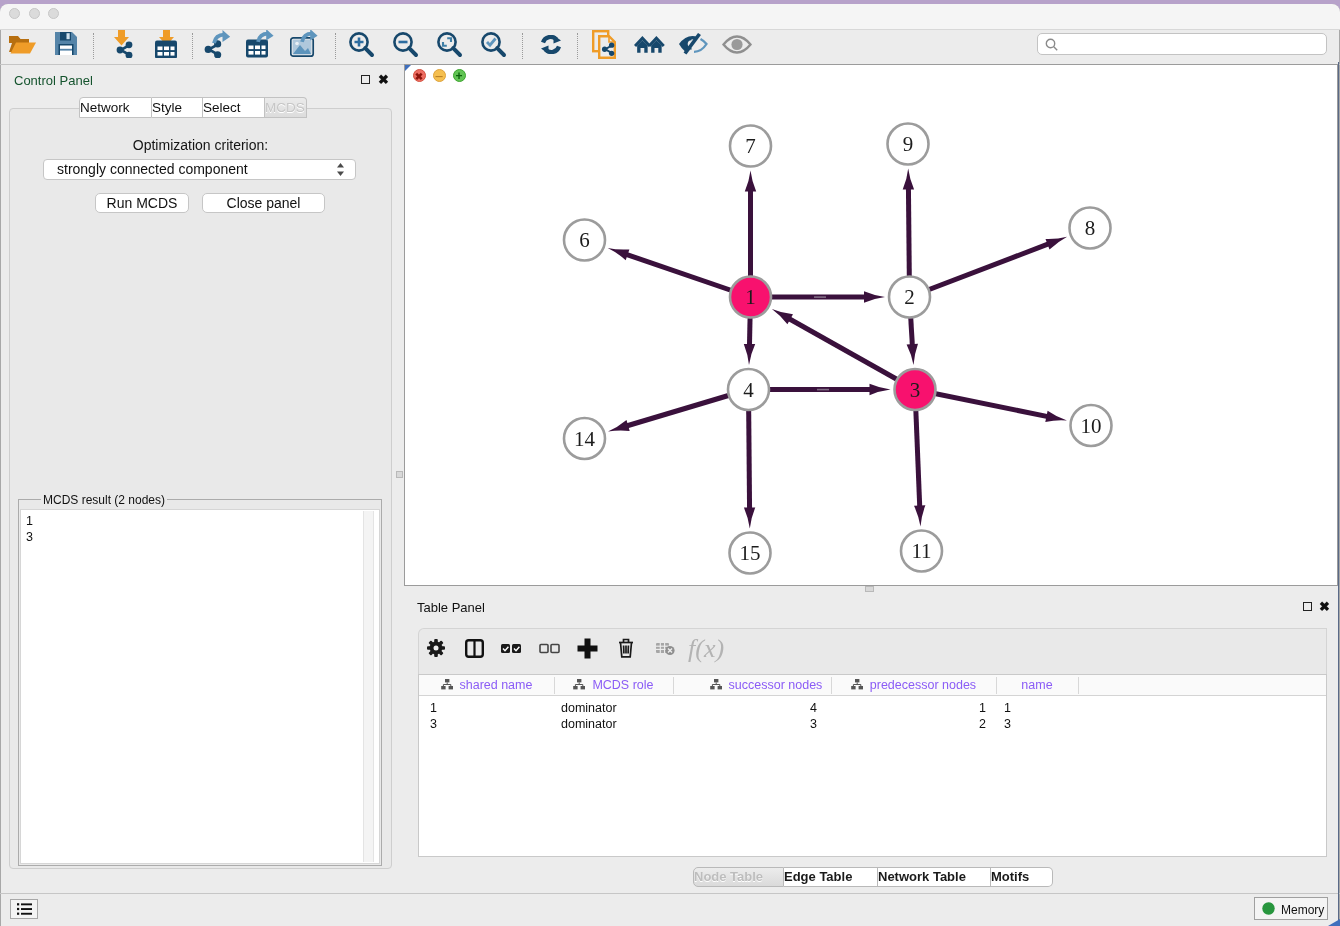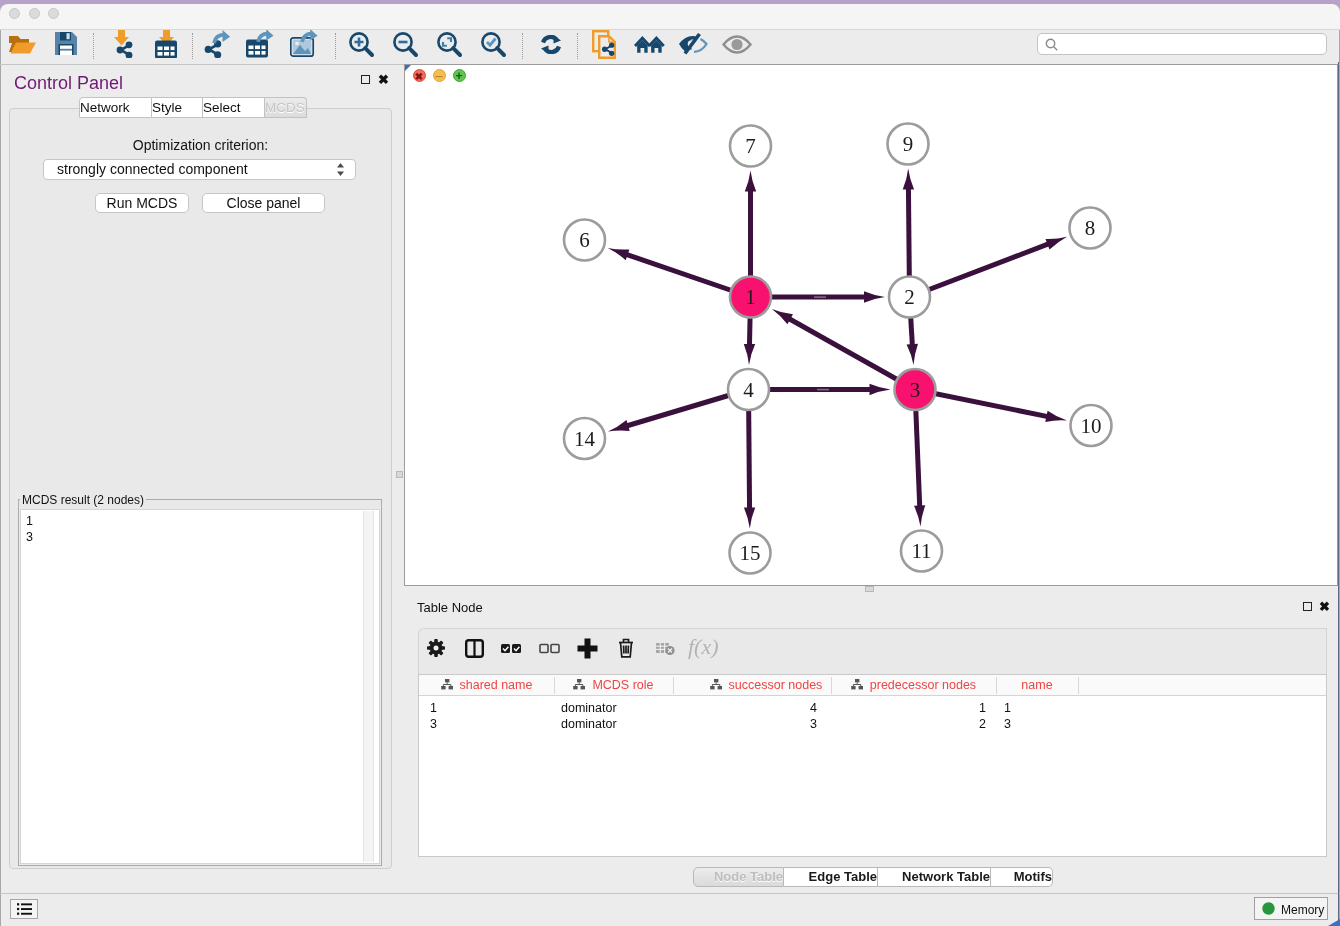--- a/index.html
+++ b/index.html
@@ -4,51 +4,51 @@
 *{margin:0;padding:0;box-sizing:border-box}
 html,body{width:1340px;height:926px;overflow:hidden}
 body{background:#b7a2ca;font-family:"Liberation Sans",sans-serif;position:relative}
 .win{position:absolute;left:0;top:4px;width:1340px;height:922px;background:#ececec;border-radius:8px 8px 0 0;border:1px solid #a8a8a8;border-bottom:none}
 .titlebar{position:absolute;left:0;top:4px;width:1340px;height:26px;background:#f5f5f5;border-radius:8px 8px 0 0;border-bottom:1px solid #d8d8d8}
 .tl{position:absolute;width:11px;height:11px;border-radius:50%;background:#dbdbdb;border:1px solid #c7c7c7;top:3.5px}
 .apptitle{position:absolute;top:6px;left:0;width:100%;text-align:center;font-size:13px;color:#ababab}
 .tbline{position:absolute;left:0;top:64px;width:1340px;border-top:1px solid #c5c5c5}
 .tsep{position:absolute;top:33px;height:26px;width:0;border-left:1px dotted #9a9a9a}
 .search{position:absolute;left:1037px;top:33px;width:290px;height:22px;background:#fff;border:1px solid #c3c3c3;border-radius:5px}
-.cp-title{position:absolute;left:14px;top:73px;font-size:18px;color:#701a75}
+.cp-title{position:absolute;left:14px;top:73px;font-size:13px;color:#14532d}
 .floatico{position:absolute;width:9px;height:9px;border:1.5px solid #222}
 .xico{position:absolute;font-size:13px;color:#111;font-weight:bold;line-height:10px}
 .cp-content{position:absolute;left:9px;top:108px;width:383px;height:761px;background:#e9e9e9;border:1px solid #cecece;border-radius:4px}
 .tabs-top{position:absolute;left:79px;top:97px;height:21px;display:flex}
 .tab{height:21px;background:#fff;border:1px solid #c2c2c2;border-left:none;font-size:13.5px;color:#111;text-align:left;line-height:19px}
 .tab.first{border-left:1px solid #c2c2c2;border-radius:4px 0 0 0}
 .tab.last{border-radius:0 4px 0 0}
 .tab.sel{background:linear-gradient(#ebebeb,#dcdcdc);color:#c6c6c6;text-shadow:0 1px 0 #fff}
 .optlabel{position:absolute;left:9px;top:137px;width:383px;text-align:center;font-size:14px;color:#141414}
 .dropdown{position:absolute;left:43px;top:159px;width:313px;height:21px;background:#fff;border:1px solid #c6c6c6;border-radius:4px;font-size:14px;color:#111;line-height:19px;padding-left:13px}
 .btn{position:absolute;height:20px;background:#fff;border:1px solid #c6c6c6;border-radius:5px;font-size:14px;color:#111;text-align:center;line-height:18px}
 .fieldset{position:absolute;left:18px;top:499px;width:364px;height:367px;border:1px solid #ababab}
-.fieldlegend{position:absolute;left:1px;top:-7px;background:#e9e9e9;font-size:12px;color:#111;padding:0 2px}
+.fieldlegend{position:absolute;left:22px;top:-7px;background:#e9e9e9;font-size:12px;color:#111;padding:0 2px}
 .fieldinner{position:absolute;left:1px;top:9px;width:360px;height:355px;background:#fff;border:1px solid #d6d6d6}
 .sbtrack{position:absolute;right:5px;top:1px;width:11px;height:351px;background:#f4f4f4;border-left:1px solid #e4e4e4;border-right:1px solid #e4e4e4}
 .mcdstxt{position:absolute;left:5px;top:3px;font-size:12.5px;color:#111;line-height:16px}
 .netwin{position:absolute;left:404px;top:64px;width:934px;height:522px;border:1px solid #9b9b9b;background:#fff}
 .nettitle{position:absolute;left:0;top:0;width:100%;height:21px;background:linear-gradient(#f4f4f4,#d5d5d5);border-bottom:1px solid #aeaeae;text-align:center;font-size:13px;font-weight:bold;letter-spacing:0.4px;color:#1a1a1a;line-height:21px}
 .mtl{position:absolute;top:4px;width:13px;height:13px;border-radius:50%}
 .mtl span{position:absolute;left:0;top:0;width:100%;height:100%;text-align:center;font-size:10px;font-weight:bold;line-height:13px}
 .canvas{position:absolute;left:0;top:22px;width:932px;height:498px;background:#fff}
 .tp-title{position:absolute;left:417px;top:600px;font-size:13px;color:#111}
 .tp-toolbar{position:absolute;left:418px;top:628px;width:909px;height:46px;background:#e9e9e9;border:1px solid #d4d4d4;border-bottom:none;border-radius:6px 0 0 0}
 .tablebox{position:absolute;left:418px;top:674px;width:909px;height:183px;background:#fff;border:1px solid #c9c9c9}
-.thead{position:absolute;left:0;top:0;width:100%;height:21px;background:#fafafa;border-bottom:1px solid #d4d4d4;font-size:12.5px;color:#ef4444}
+.thead{position:absolute;left:0;top:0;width:100%;height:21px;background:#fafafa;border-bottom:1px solid #d4d4d4;font-size:12.5px;color:#8b5cf6}
 .th{position:absolute;top:0;height:21px;line-height:21px;text-align:center}
 .thsep{position:absolute;top:2px;height:17px;border-left:1px solid #d8d8d8}
 .cell{position:absolute;font-size:12.5px;color:#111;height:16px;line-height:16px}
 .tabs-bot{position:absolute;left:693px;top:867px;height:20px;display:flex}
-.btab{height:20px;background:#fff;border:1px solid #b9b9b9;border-left:none;font-size:13px;font-weight:bold;color:#1a1a1a;line-height:18px;text-align:right}
+.btab{height:20px;background:#fff;border:1px solid #b9b9b9;border-left:none;font-size:13px;font-weight:bold;color:#1a1a1a;line-height:18px;text-align:left}
 .btab.first{border-left:1px solid #b9b9b9;border-radius:5px 0 0 5px}
 .btab.last{border-radius:0 5px 5px 0}
 .btab.sel{background:linear-gradient(#ececec,#dadada);color:#bdbdbd;text-shadow:0 1px 0 #fff}
 .statusline{position:absolute;left:0;top:893px;width:1340px;border-top:1px solid #c6c6c6}
 .listbox{position:absolute;left:10px;top:899px;width:28px;height:20px;background:#f4f4f4;border:1px solid #a8a8a8}
 .membtn{position:absolute;left:1254px;top:897px;width:74px;height:23px;background:#f4f4f4;border:1px solid #a0a0a0}
 .memtxt{position:absolute;left:1281px;top:903px;font-size:12px;color:#111}
 .handle{position:absolute;background:#d8d8d8;border:1px solid #b9b9b9}
 </style></head>
 <body>
@@ -309,21 +309,21 @@
           <text x="345" y="473" text-anchor="middle" font-size="21" fill="#1c1c1c">15</text>
         </g>
         <rect x="409" y="209.3" width="12" height="1.6" fill="#8d7c90" opacity="0.85"></rect>
         <rect x="412" y="301.8" width="12" height="1.6" fill="#8d7c90" opacity="0.85"></rect>
       </svg>
     </div>
 </div>
 <div class="handle" style="left:396px;top:471px;width:7px;height:7px"></div>
 <div class="handle" style="left:865px;top:586px;width:9px;height:6px"></div>
 
-<div class="tp-title">Table Node</div>
+<div class="tp-title">Table Panel</div>
 <div class="floatico" style="left:1303px;top:602px"></div>
 <div class="xico" style="left:1319px;top:602px">✖</div>
 <div class="tp-toolbar">
     <svg style="position:absolute;left:8px;top:10.0px" width="18" height="18" viewBox="0 0 18 18">
       <g fill="#1a1a1a">
         <circle cx="9" cy="9" r="6.4"></circle>
         <rect x="7.2" y="0" width="3.6" height="4.4" rx="1" transform="rotate(0 9 9)"></rect>
         <rect x="7.2" y="0" width="3.6" height="4.4" rx="1" transform="rotate(45 9 9)"></rect>
         <rect x="7.2" y="0" width="3.6" height="4.4" rx="1" transform="rotate(90 9 9)"></rect>
         <rect x="7.2" y="0" width="3.6" height="4.4" rx="1" transform="rotate(135 9 9)"></rect>
@@ -369,21 +369,21 @@
         <g stroke="#efefef" stroke-width="1.1">
           <line x1="0" y1="5.2" x2="13" y2="5.2"></line>
           <line x1="0" y1="8.4" x2="13" y2="8.4"></line>
           <line x1="4.3" y1="2" x2="4.3" y2="12"></line>
           <line x1="8.6" y1="2" x2="8.6" y2="12"></line>
         </g>
         <circle cx="14" cy="9.5" r="4.6" fill="#8f8f8f"></circle>
         <path d="M12,7.5 l4,4 M16,7.5 l-4,4" stroke="#efefef" stroke-width="1.4"></path>
       </g>
     </svg>
-    <div style="position:absolute;left:269px;top:5px;font-family:'Liberation Serif',serif;font-style:italic;font-size:22px;color:#b3b3b3">f(x)</div>
+    <div style="position:absolute;left:269px;top:5px;font-family:'Liberation Serif',serif;font-style:italic;font-size:26px;color:#b3b3b3">f(x)</div>
   </div>
 <div class="tablebox">
  <div class="thead">
       <div class="th" style="left:0px;width:135px"><svg width="12" height="11" viewBox="0 0 12 11" style="vertical-align:-1px">
           <g fill="#555">
             <rect x="4" y="0" width="4.4" height="3.4"></rect>
             <rect x="0.2" y="7" width="4.4" height="3.4"></rect>
             <rect x="7.6" y="7" width="4.4" height="3.4"></rect>
           </g>
           <g stroke="#555" stroke-width="1">

